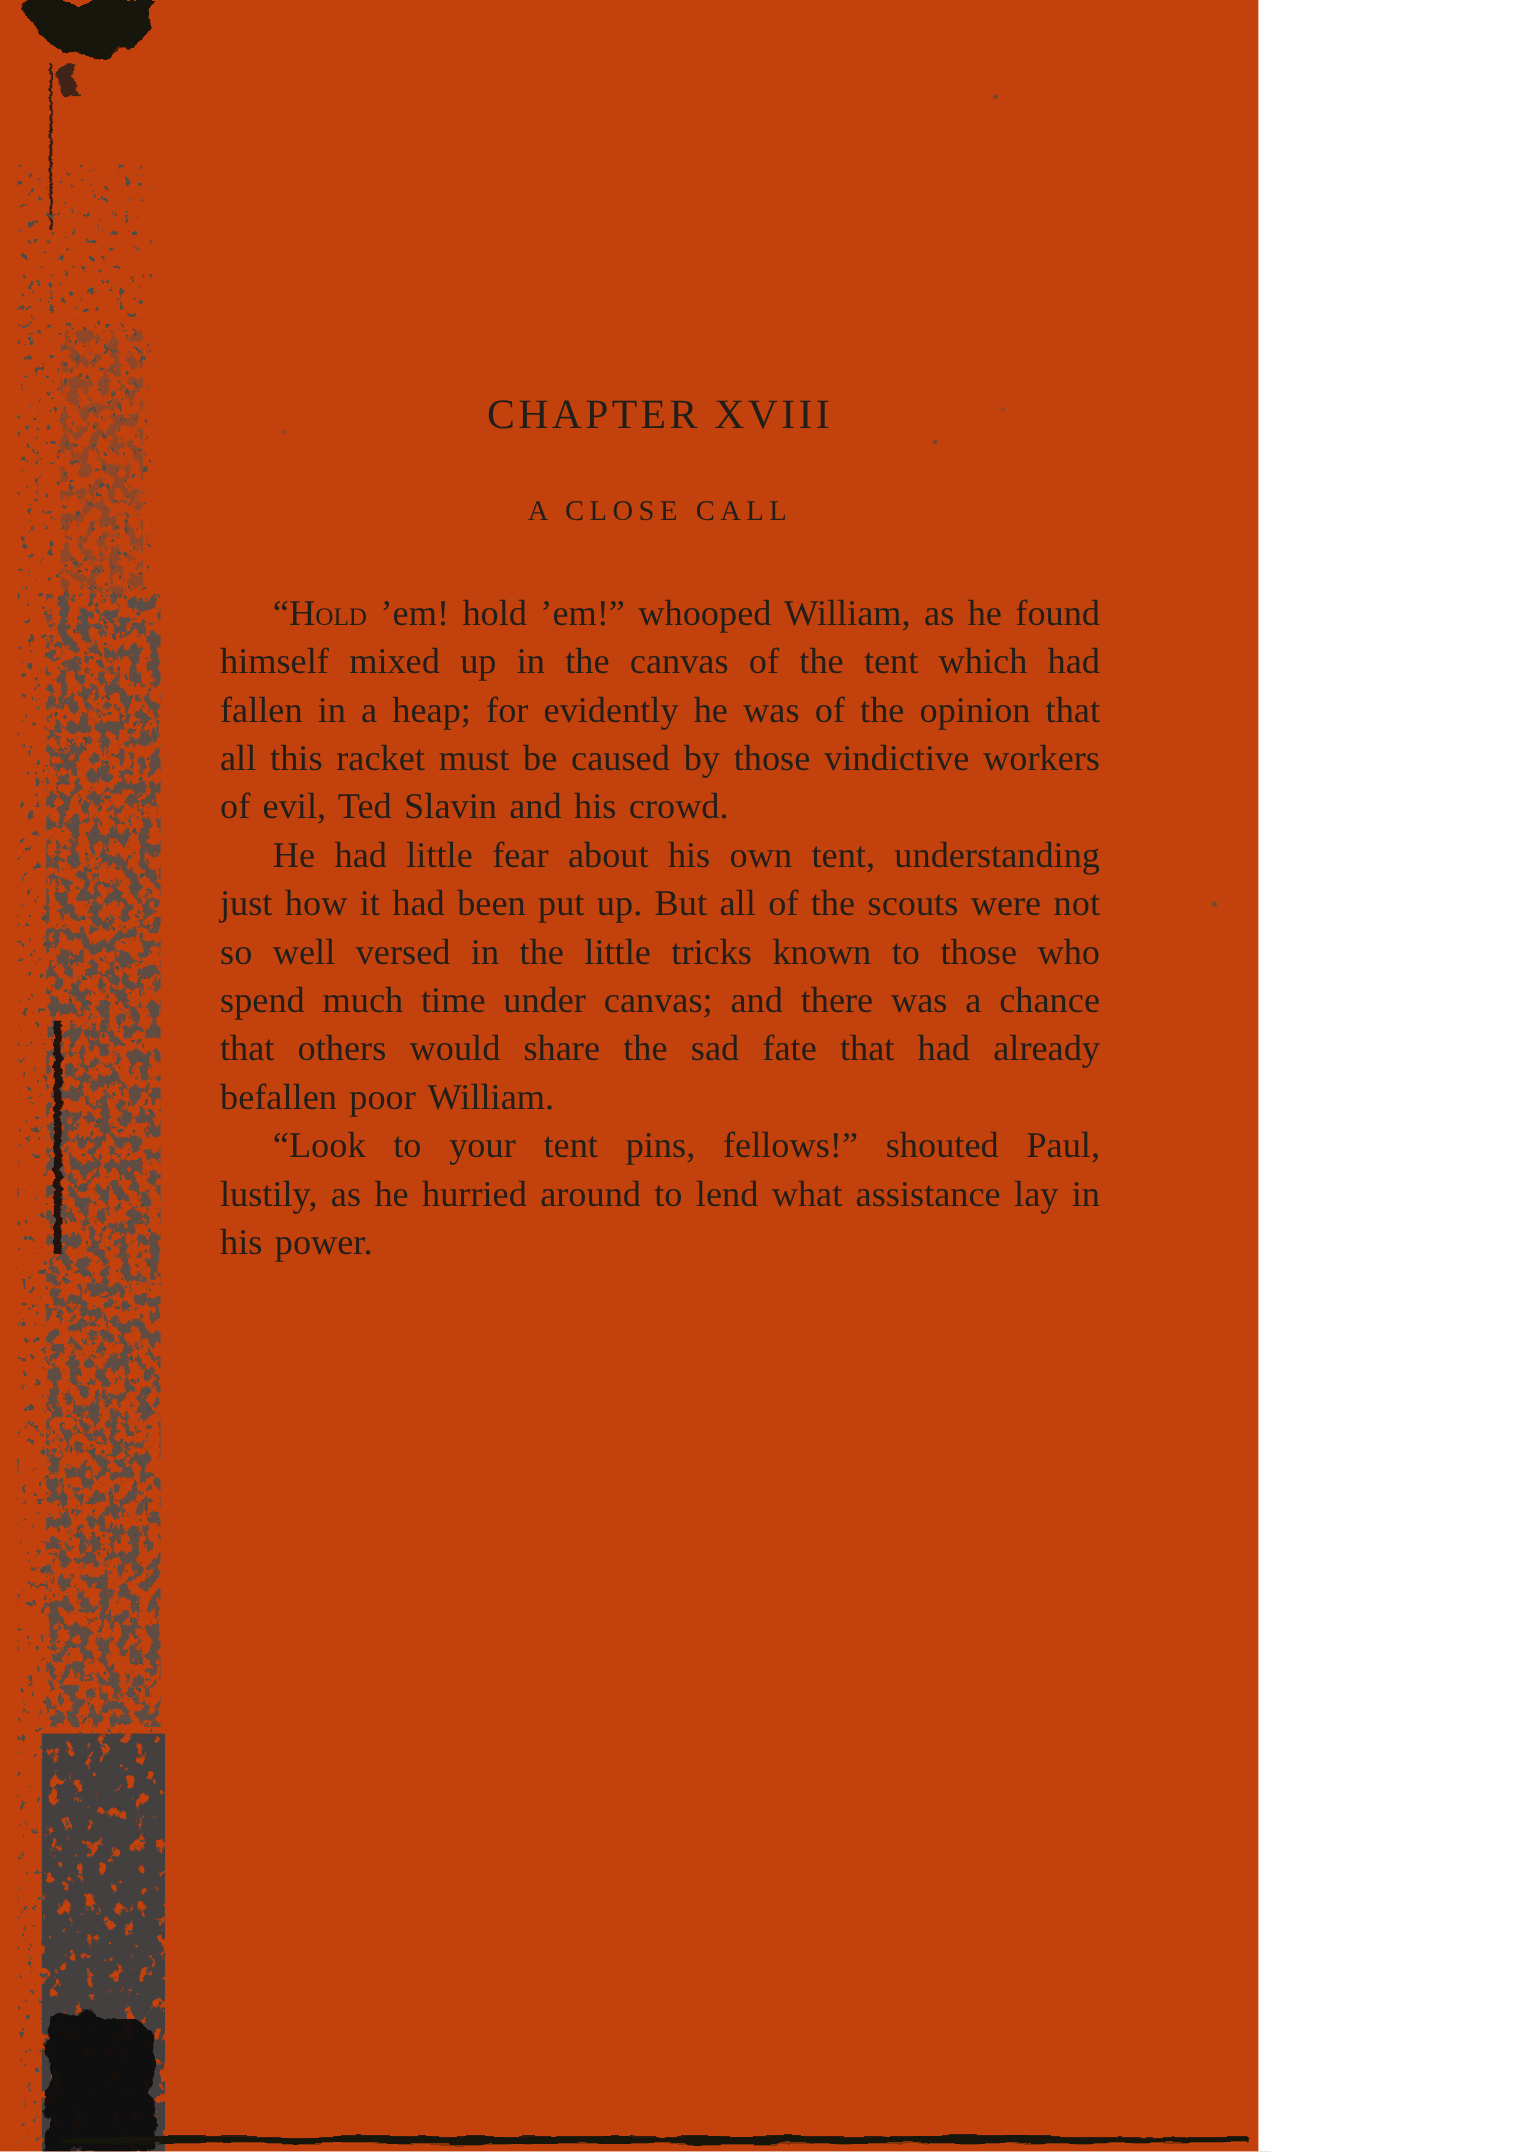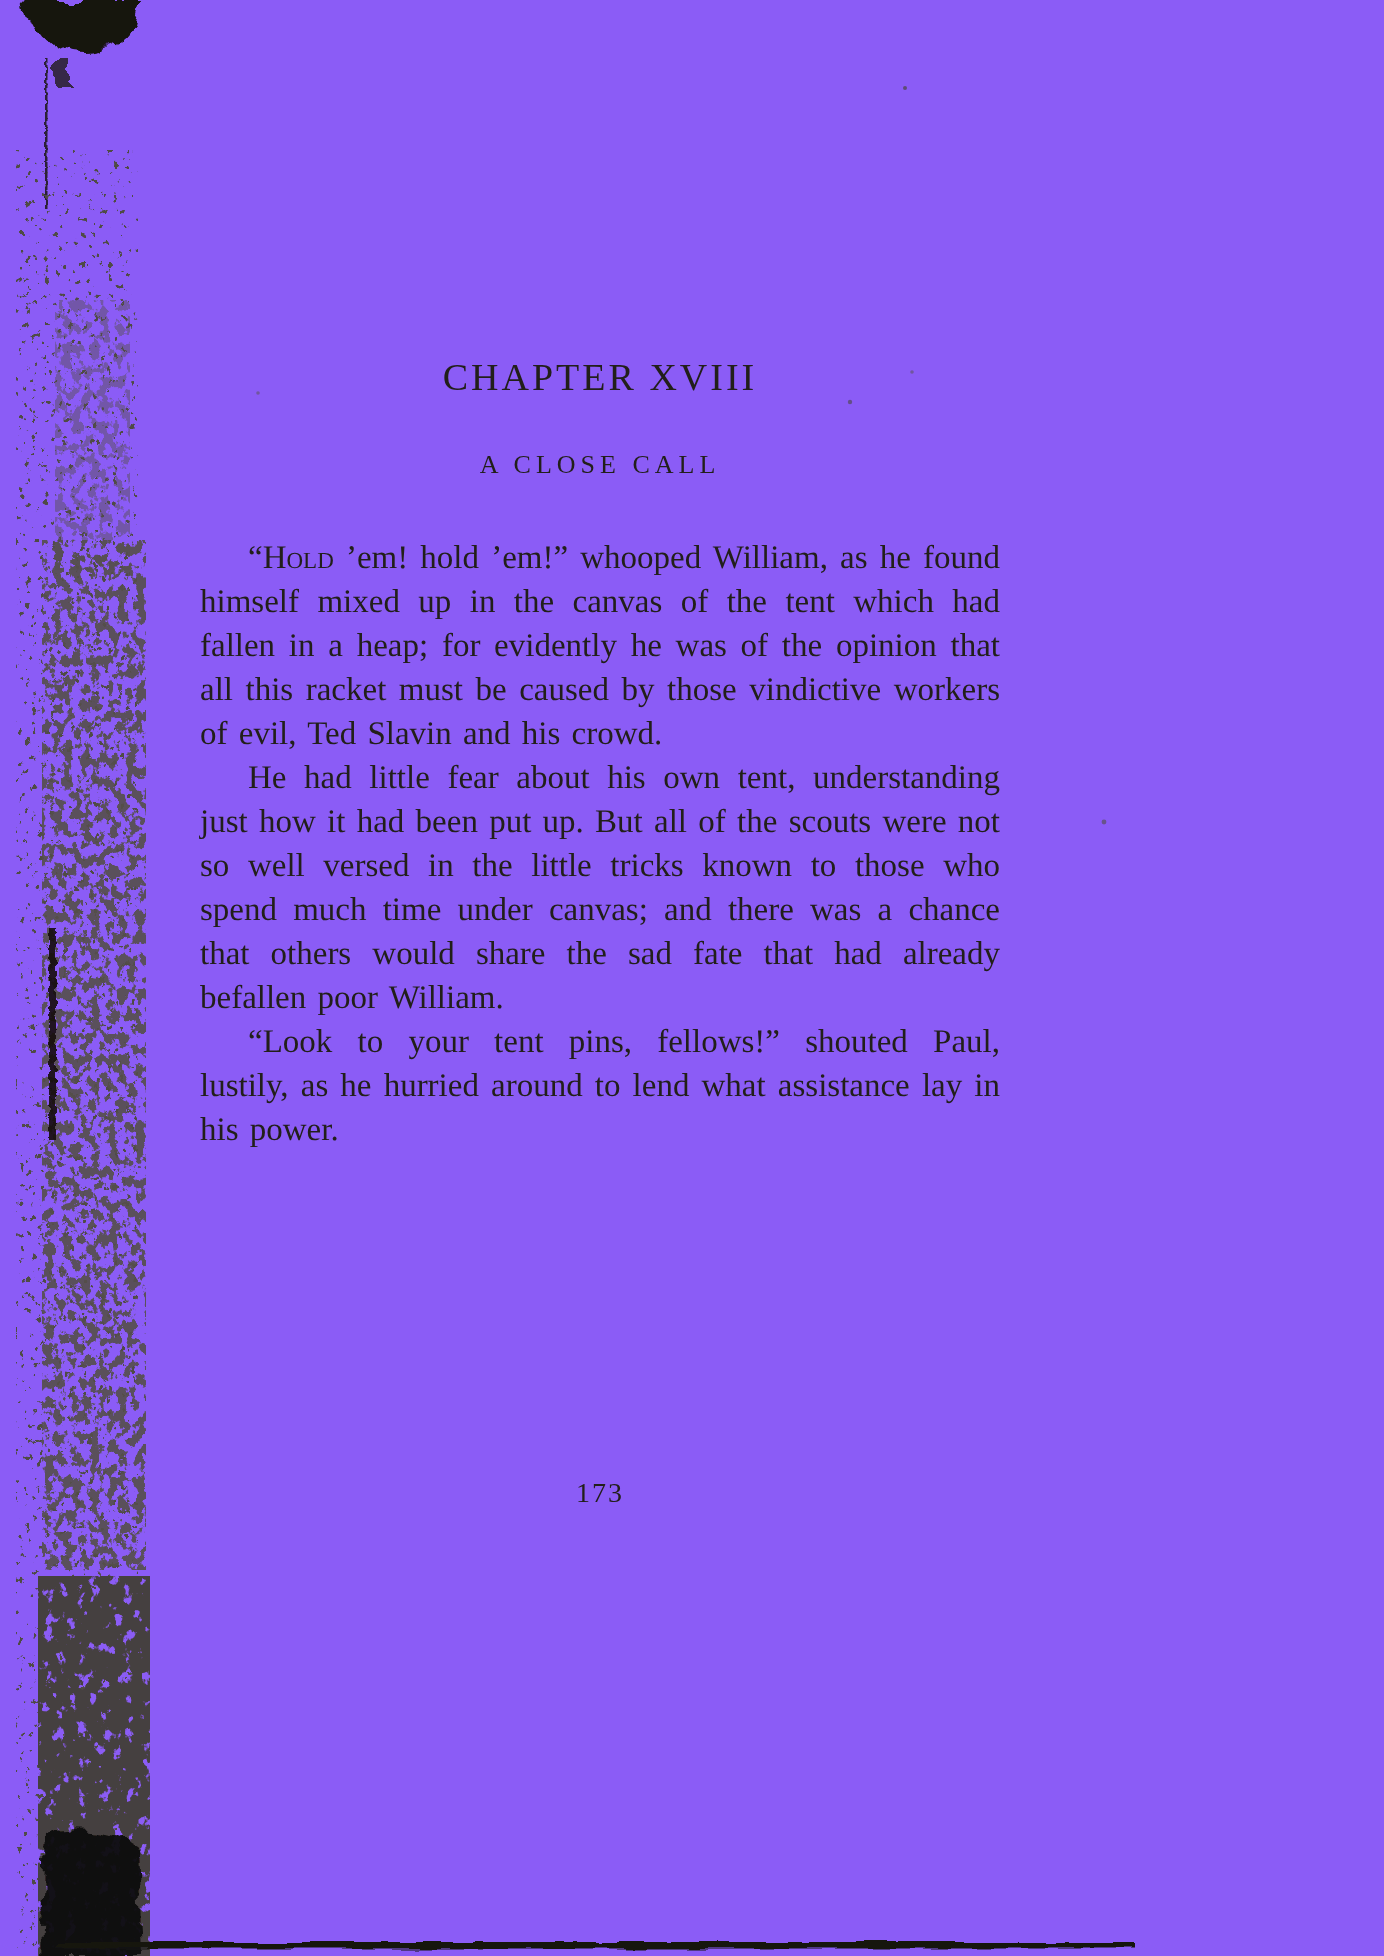--- a/index.html
+++ b/index.html
@@ -2,23 +2,23 @@
 <html><head>
 <meta charset="utf-8">
 <style>
   html, body {
     margin: 0;
     padding: 0;
     background: #ffffff;
   }
   .page {
     position: relative;
-    width: 1384px;
+    width: 1144px;
     height: 1956px;
-    background: #8b5cf6;
+    background: #c2410c;
     overflow: hidden;
     font-family: "Liberation Serif", "DejaVu Serif", serif;
     color: #221f1a;
   }
   .artifact-layer {
     position: absolute;
     inset: 0;
     z-index: 1;
     pointer-events: none;
   }
@@ -137,16 +137,15 @@
 
     <div class="body-text">
       <p><span class="sc">“Hold</span><span> ’em! hold ’em!” whooped William, as he found himself mixed up in the canvas of the tent which had fallen in a heap; for evidently he was of the opinion that all this racket must be caused by those vindictive workers of evil, Ted Slavin and his crowd.</span></p>
 
       <p><span class="sc"></span><span>He had little fear about his own tent, understanding just how it had been put up.  But all of the scouts were not so well versed in the little tricks known to those who spend much time under canvas; and there was a chance that others would share the sad fate that had already befallen poor William.</span></p>
 
       <p><span class="sc"></span><span>“Look to your tent pins, fellows!” shouted Paul, lustily, as he hurried around to lend what assistance lay in his power.</span></p>
 
     </div>
 
-    <div class="folio">173</div>
 
   </div>
 </div>
 
 </body></html>

